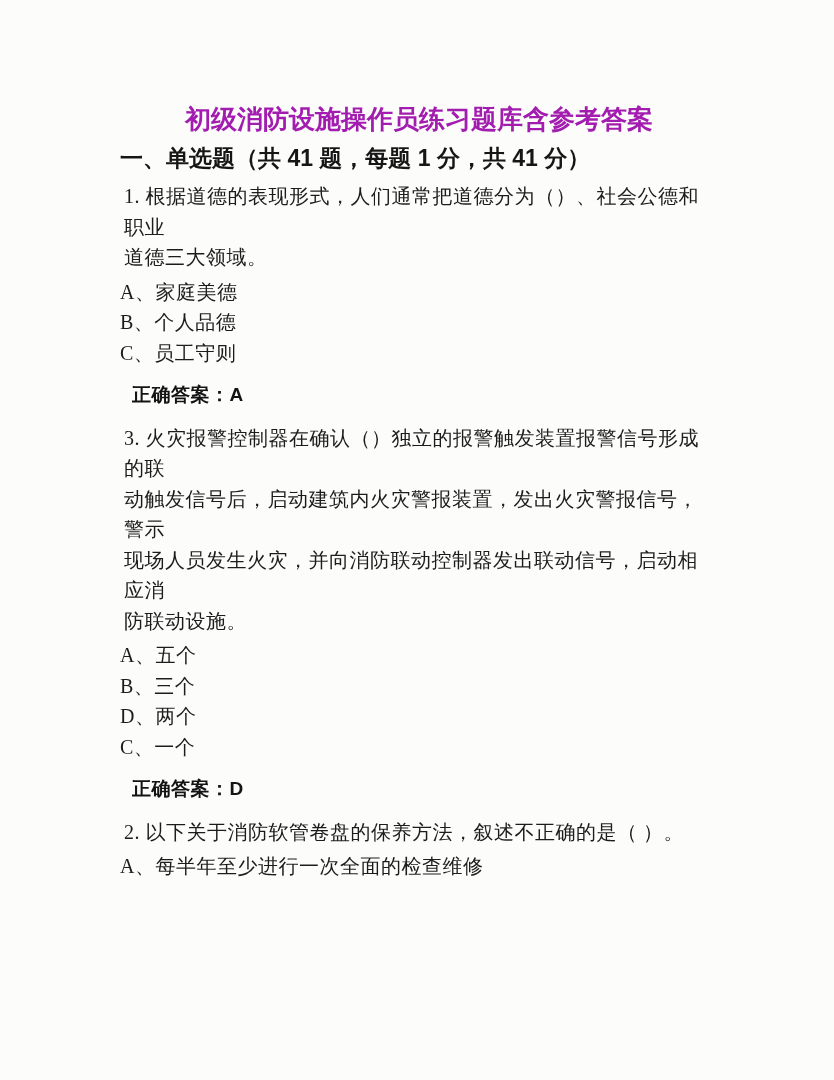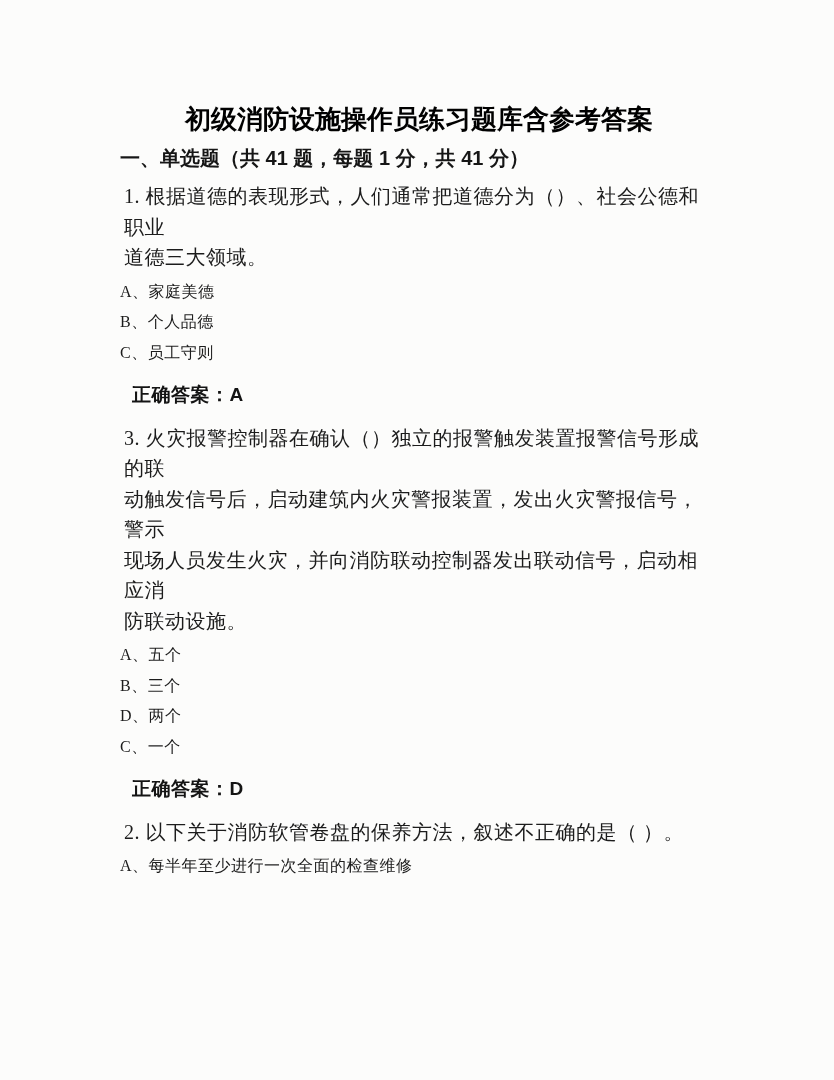--- a/index.html
+++ b/index.html
@@ -15,41 +15,41 @@
     padding: 100px 116px 0 120px;
     font-family: "Liberation Serif", serif;
   }
   .title {
     margin: 0 0 6px 0;
     text-align: center;
     font-family: "Liberation Sans", sans-serif;
     font-weight: bold;
     font-size: 26px;
     line-height: 38px;
-    color: #000000;
+    color: #a21caf;
   }
   .section-heading {
     margin: 0 0 9px 0;
     font-family: "Liberation Sans", sans-serif;
     font-weight: bold;
-    font-size: 20px;
+    font-size: 23px;
     line-height: 28px;
     color: #161616;
   }
   .question { margin: 0; }
   .qtext {
     margin: 4px;
     font-size: 20px;
     line-height: 30.5px;
     white-space: pre-line;
     letter-spacing: 0.5px;
   }
   .option {
     margin: 0;
-    font-size: 16px;
+    font-size: 20px;
     line-height: 30.5px;
     letter-spacing: 0.5px;
   }
   .answer {
     margin: 12px;
     font-family: "Liberation Sans", sans-serif;
     font-weight: bold;
     font-size: 19px;
     line-height: 30.5px;
     color: #141414;

